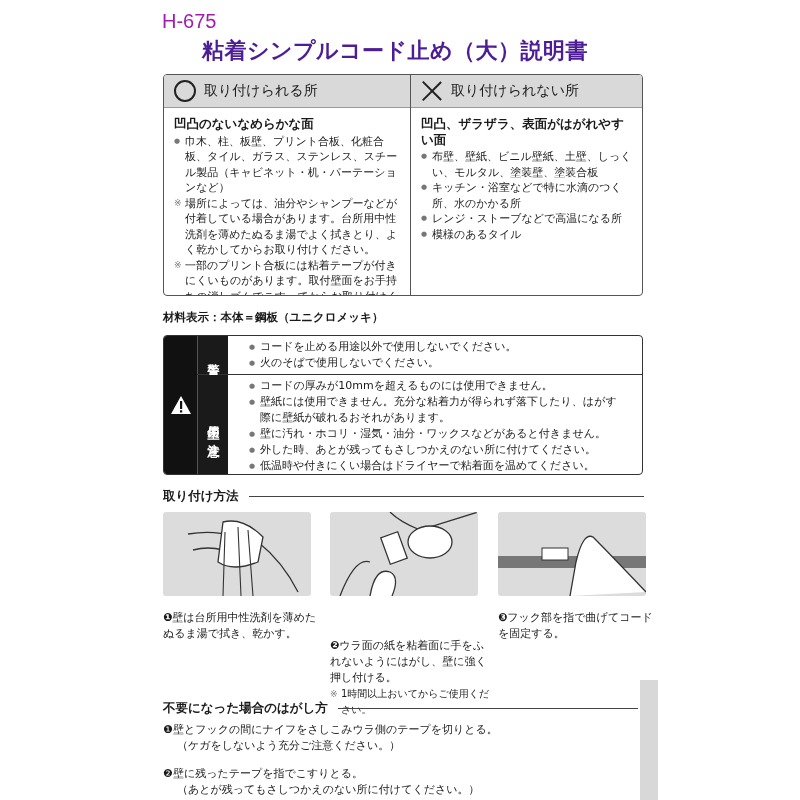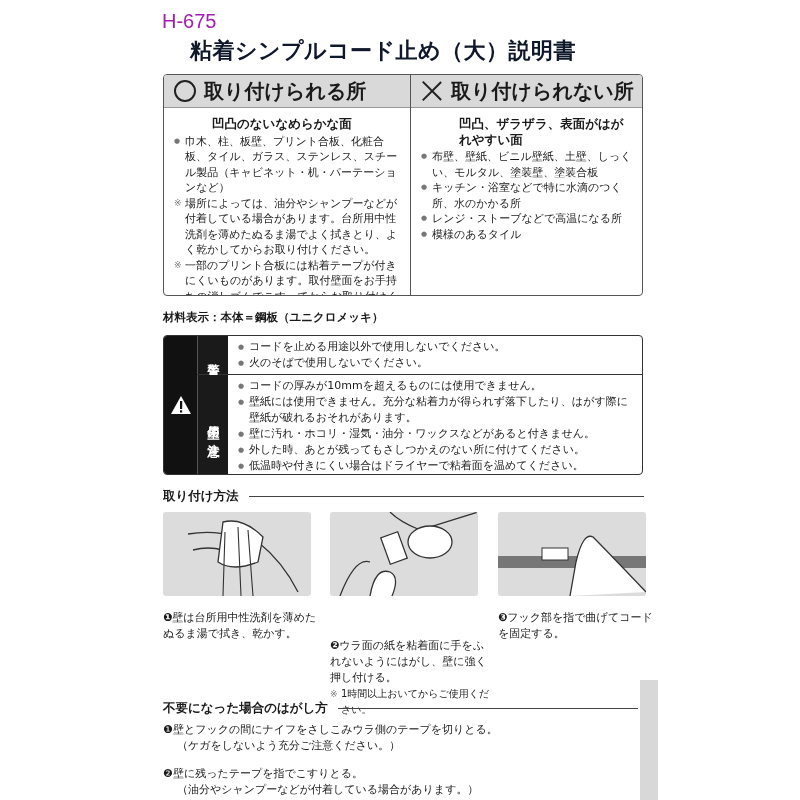--- a/index.html
+++ b/index.html
@@ -1,45 +1,45 @@
 <!DOCTYPE html>
 <html><head>
 <meta charset="utf-8">
 <style>
   html, body { margin:0; padding:0; }
   body { width:800px; height:800px; background:#ffffff; position:relative; overflow:hidden;
          font-family:"DejaVu Sans", sans-serif; color:#1a1a1a; }
   .page { position:absolute; left:160px; top:0; width:490px; height:800px; background:#fff; }
   .model { position:absolute; left:2px; top:10px; font-family:"Liberation Sans", sans-serif; font-size:20px; color:#a21caf; }
-  .title { position:absolute; left:30px; top:36px; font-size:22px; font-weight:bold; letter-spacing:0.5px; color:#0f172a; }
+  .title { position:absolute; left:42px; top:36px; font-size:22px; font-weight:bold; letter-spacing:0.5px; color:#4c1d95; }
   .compare { position:absolute; left:3px; top:74px; width:480px; height:222px; border:1.5px solid #555; border-radius:4px; box-sizing:border-box; overflow:hidden; }
   .compare .col { position:absolute; top:0; bottom:0; }
   .compare .col.left { left:0; width:246px; border-right:1.5px solid #555; }
   .compare .col.right { left:247px; right:0; }
-  .col-head { height:32px; background:#d9d9d9; border-bottom:1px solid #999; display:flex; align-items:center; padding-left:10px; font-weight:bold; font-size:20px; }
+  .col-head { height:32px; background:#d9d9d9; border-bottom:1px solid #999; display:flex; align-items:center; padding-left:10px; font-weight:normal; font-size:14px; }
   .col-head .sym { width:22px; height:22px; margin-right:8px; display:inline-block; position:relative; }
   .sym.circle { border:2px solid #222; border-radius:50%; box-sizing:border-box; }
   .sym.cross::before, .sym.cross::after { content:""; position:absolute; left:10px; top:-2px; width:1.6px; height:26px; background:#222; }
   .sym.cross::before { transform:rotate(45deg); }
   .sym.cross::after { transform:rotate(-45deg); }
   .col-body { padding:8px 10px 0 10px; font-size:11px; line-height:15.5px; }
-  .col-body .sub { font-weight:bold; font-size:12.5px; margin-bottom:2px;margin-left:38px; }
+  .col-body .sub { font-weight:bold; font-size:12.5px; margin-bottom:2px; }
   .bullet { position:relative; padding-left:11px; }
   .bullet::before { content:"●"; position:absolute; left:0; top:0; font-size:7px; color:#777; }
   .note { position:relative; padding-left:11px; }
   .note::before { content:"※"; position:absolute; left:0; top:0; font-size:9px; color:#777; }
   .material { position:absolute; left:3px; top:310px; font-size:11.5px; font-weight:bold;text-align:right; }
   .warn { position:absolute; left:3px; top:335px; width:480px; height:140px; border:1.5px solid #333; border-radius:4px; box-sizing:border-box; overflow:hidden; display:flex; }
   .warn .icon-col { width:33px; background:#111; display:flex; align-items:center; justify-content:center; }
   .warn .rows { flex:1; display:flex; flex-direction:column; }
   .warn .row { display:flex; }
   .warn .row.r1 { height:39px; border-bottom:1.5px solid #333; }
   .warn .row.r2 { flex:1; }
   .warn .label { width:30px; background:#1a1a1a; color:#fff; font-weight:bold; font-size:12px; writing-mode:vertical-rl; text-orientation:upright; display:flex; align-items:center; justify-content:center; letter-spacing:1px; border-left:1.5px solid #555; }
-  .warn .items { flex:1; padding:3px 10px; font-size:11px; line-height:16px; }
+  .warn .items { flex:1; padding:3px 21px; font-size:11px; line-height:16px; }
   .section-h { position:absolute; left:3px; font-weight:bold; font-size:12.5px; display:flex; align-items:center; }
   .section-h .rule { height:1.5px; background:#444; margin-left:10px; }
   .illus { position:absolute; top:512px; width:148px; height:84px; background:#dcdcdc; border-radius:3px; overflow:hidden; }
   .step { position:absolute; top:610px; font-size:11px; line-height:16px; width:160px; }
   .step .num { font-weight:bold; }
   .removal { position:absolute; left:3px; top:722px; font-size:11px; line-height:16px; width:470px; }
   .removal .indent { padding-left:14px; }
   .sidebar-strip { position:absolute; left:640px; top:680px; width:18px; height:120px; background:#d8d8d8; }
 </style>
 </head>
@@ -155,17 +155,17 @@
     <span class="rule" style="width:300px;"></span>
   </div>
 
   <div class="removal">
     <div>
       <span>❶</span><span>壁とフックの間にナイフをさしこみウラ側のテープを切りとる。</span>
       <div class="indent">（ケガをしないよう充分ご注意ください。）</div>
     </div>
     <div style="margin-top:12px;">
       <span>❷</span><span>壁に残ったテープを指でこすりとる。</span>
-      <div class="indent">（油分やシャンプーなどが付着している場合があります。）</div>
+      <div class="indent">（あとが残ってもさしつかえのない所に付けてください。）</div>
     </div>
   </div>
 </div>
 <div class="sidebar-strip"></div>
 
 </body></html>

